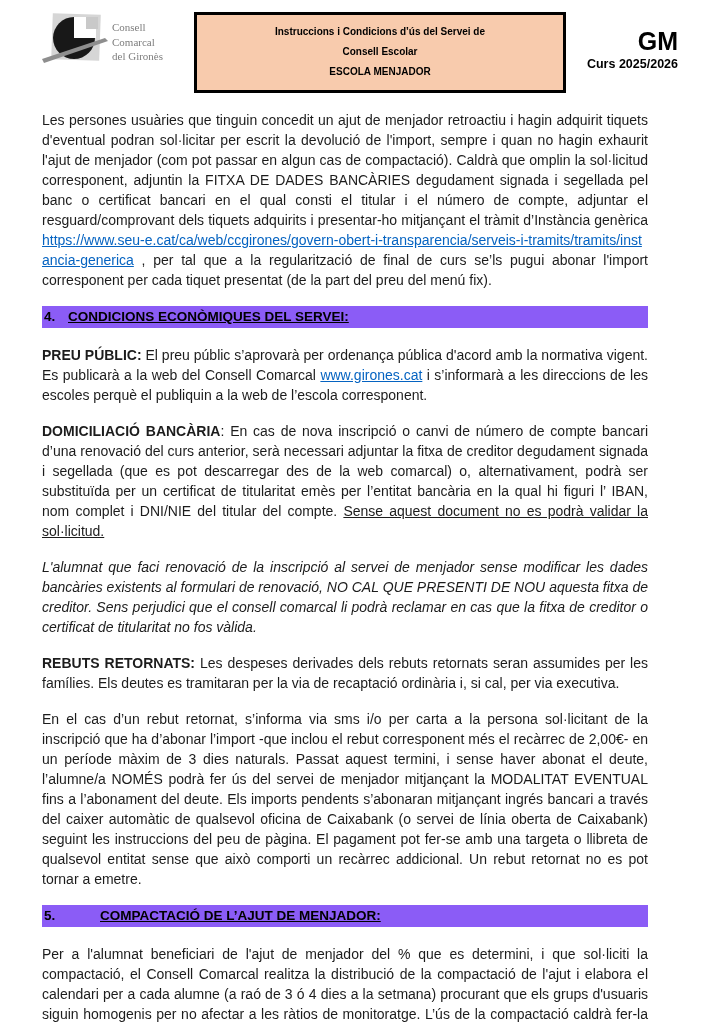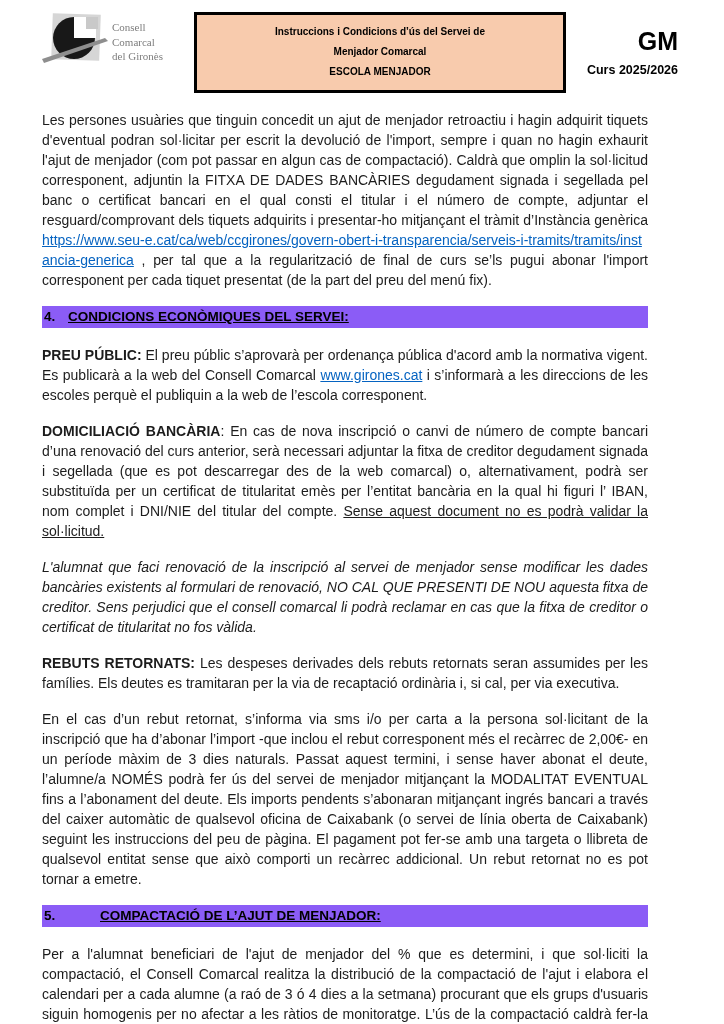--- a/index.html
+++ b/index.html
@@ -29,21 +29,21 @@
     flex:none; width:372px; margin:0 auto;
     border:3px solid #000;
     background:#F8CBAD;
     padding:7px 8px 8px;
     text-align:center;
     font-weight:bold; font-size:10px; line-height:20px;
     color:#000;
   }
   .header-right { margin-left:auto; flex:none; width:112px; text-align:right; padding-top:16px; }
   .doc-code { font-size:25px; font-weight:bold; line-height:26px; color:#000000; }
-  .course { font-size:12.5px; font-weight:bold; margin-top:9px; color:#000; }
+  .course { font-size:12.5px; font-weight:bold; margin-top:3px; color:#000; }
   
   main { margin-top:17px; }
   .para {
     font-size:14px; line-height:20px;
     text-align:justify;
     margin-bottom:16px;
   }
   .section-heading {
     background:#8b5cf6;
     font-size:13.5px; font-weight:bold; line-height:16px;
@@ -76,21 +76,21 @@
       </svg>
       <div class="logo-text">
         <div>Consell</div>
         <div>Comarcal</div>
         <div>del Gironès</div>
       </div>
     </div>
 
     <div class="title-box">
       <div>Instruccions i Condicions d’ús del Servei de</div>
-      <div>Menjador Comarcal</div>
+      <div>Consell Escolar</div>
       <div>ESCOLA MENJADOR</div>
     </div>
 
     <div class="header-right">
       <div class="doc-code">GM</div>
       <div class="course">Curs 2025/2026</div>
     </div>
 
   </header>
 

